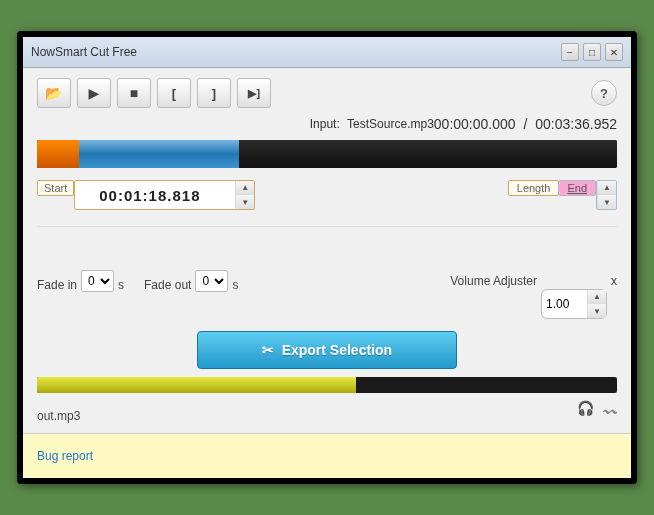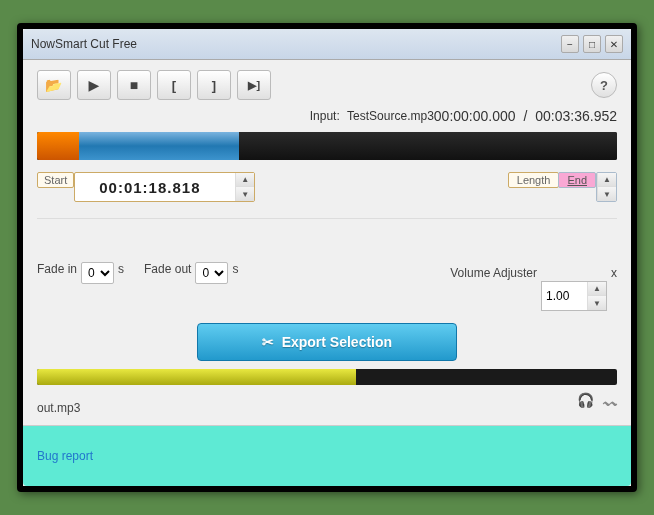--- a/index.html
+++ b/index.html
@@ -260,21 +260,21 @@
 
     .options-row {
       display: flex;
       align-items: center;
       gap: 0;
       padding: 4px 0;
     }
 
     .option-group {
       display: flex;
-      align-items: flex-start;
+      align-items: flex-end;
       gap: 4px;
       margin-right: 20px;
     }
 
     .option-label { color: #444; font-size: 12px; }
 
     .option-select {
       height: 22px;
       border: 1px solid #bbb;
       background: white;
@@ -290,21 +290,21 @@
       align-items: center;
       gap: 4px;
       margin-left: auto;
     }
 
     .volume-input-wrap {
       display: flex;
       align-items: center;
       border: 1px solid #bbb;
       background: white;
-      border-radius: 0;
+      border-radius: 6px;
       margin-top: 46px;
     }
 
     .volume-input {
       width: 45px;
       height: 22px;
       border: none;
       outline: none;
       font-size: 12px;
       padding: 0 4px;
@@ -360,23 +360,23 @@
       display: flex;
       gap: 8px;
     }
 
     .audio-icon {
       font-size: 14px;
       color: #888;
     }
 
     .footer-bar {
-      background: #5eead4;
+      background: #fef9c3;
       border-top: 1px solid #ccc;
-      padding: 23px 14px;
+      padding: 15px 14px;
       display: flex;
       align-items: center;
       justify-content: space-between;
       border-radius: 0 0 4px 4px;
     }
 
     .footer-link {
       color: #2277cc;
       text-decoration: none;
       font-size: 12px;

